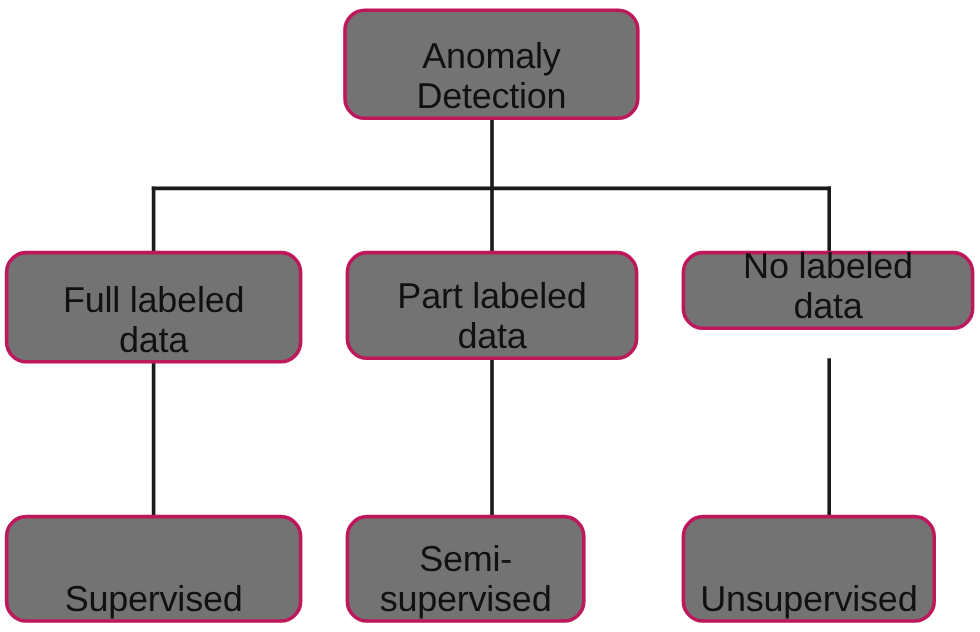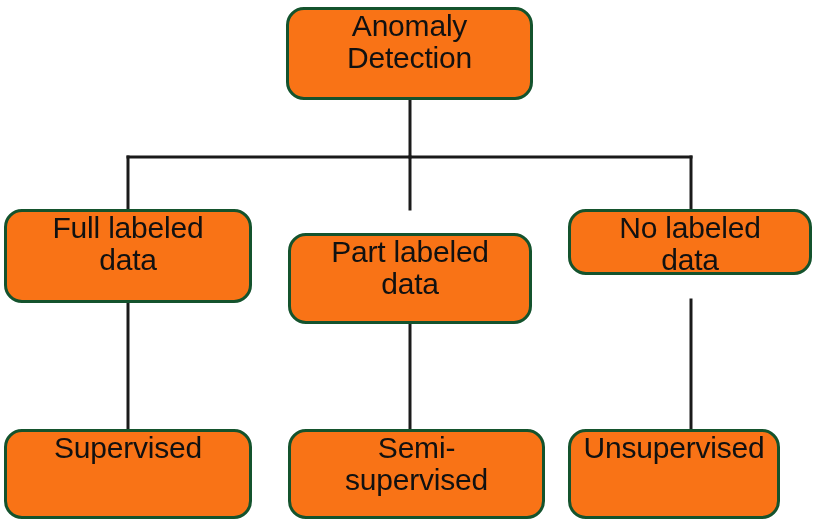--- a/index.html
+++ b/index.html
@@ -22,25 +22,25 @@
     position: absolute;
     left: 0;
     top: 0;
     width: 817px;
     height: 527px;
     pointer-events: none;
   }
   .node-box {
     position: absolute;
     box-sizing: border-box;
-    background: #f97316;
-    border: 3px solid #14532d;
+    background: #737373;
+    border: 3px solid #be185d;
     border-radius: 18px;
     display: flex;
-    align-items: flex-start;
+    align-items: flex-end;
     justify-content: center;
     text-align: center;
     z-index: 2;
   }
   .node-label {
     font-family: "Liberation Sans", sans-serif;
     font-size: 30px;
     line-height: 1.08;
     color: #111111;
     letter-spacing: -0.2px;
@@ -59,39 +59,38 @@
     left: 4px;
     top: 209px;
     width: 248px;
     height: 94px;
   }
   #node-part-labeled {
     left: 288px;
     top: 209px;
     width: 244px;
     height: 91px;
-    margin-top: 24px;
   }
   #node-no-labeled {
     left: 568px;
     top: 209px;
     width: 244px;
     height: 66px;
   }
   
   #node-supervised {
     left: 4px;
     top: 429px;
     width: 248px;
     height: 90px;
   }
   #node-semi-supervised {
     left: 288px;
     top: 429px;
-    width: 257px;
+    width: 200px;
     height: 90px;
   }
   #node-unsupervised {
     left: 568px;
     top: 429px;
     width: 212px;
     height: 90px;
   }
 </style>
 </head>

